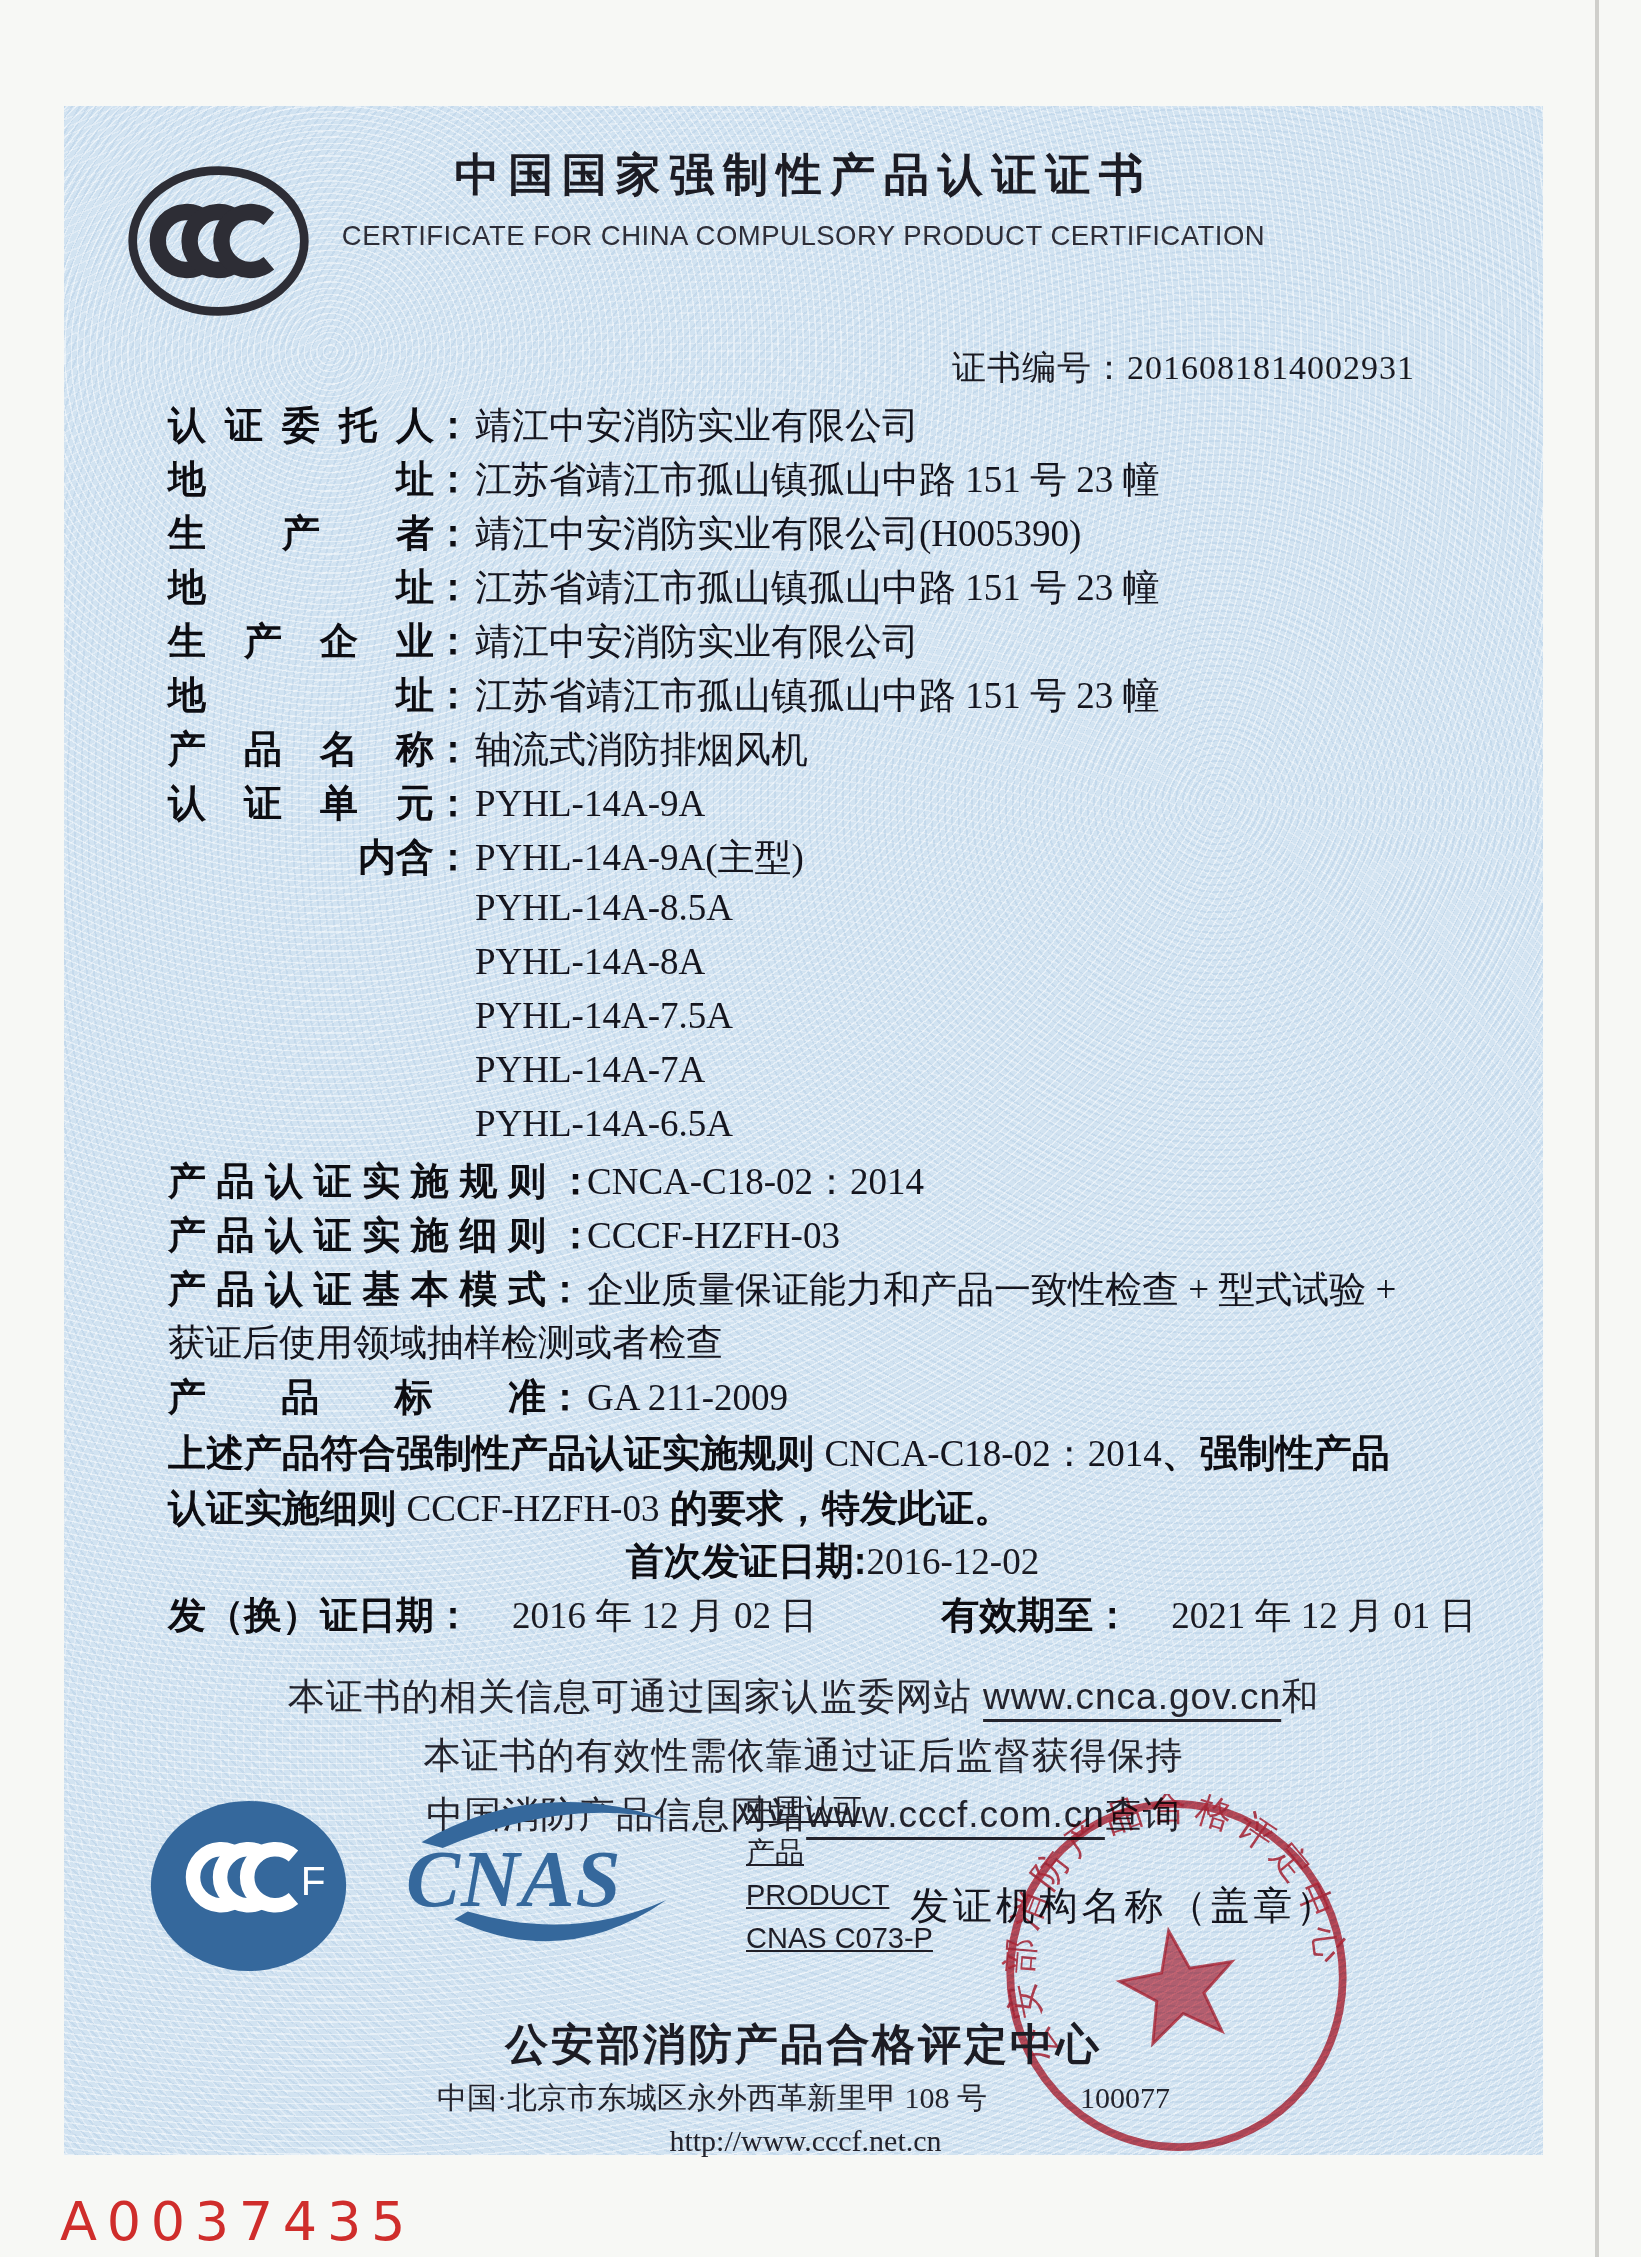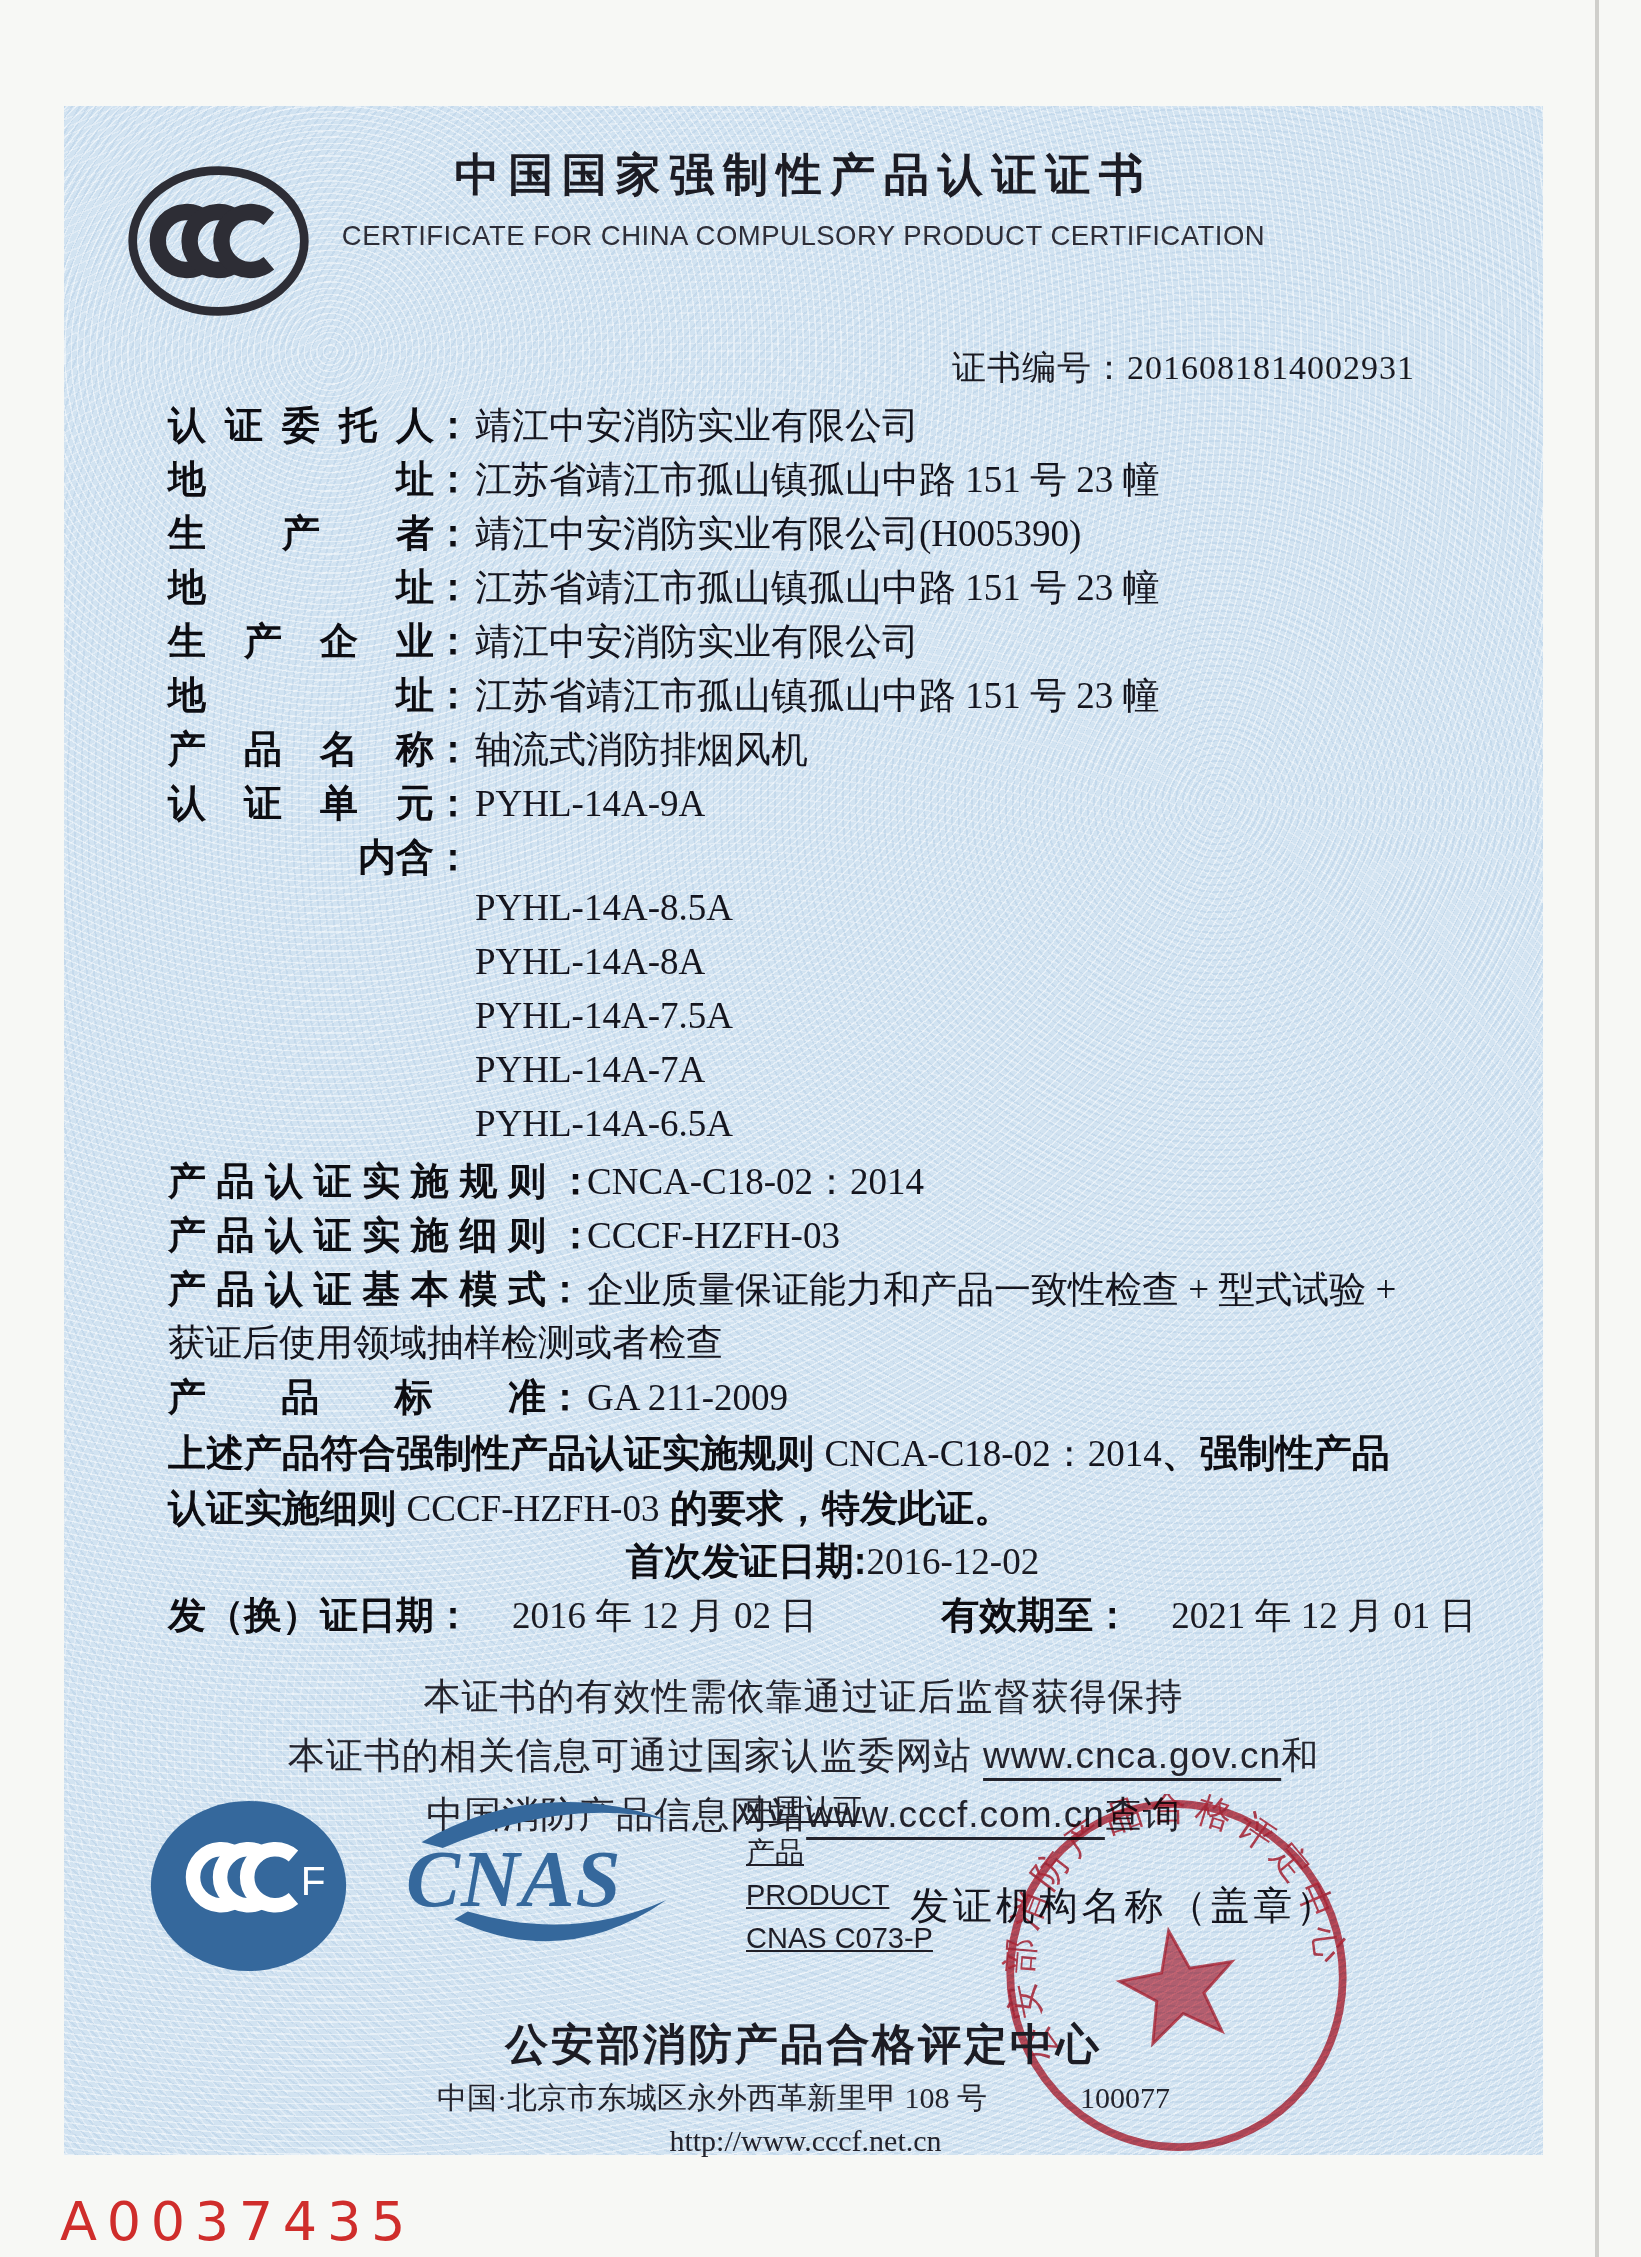--- a/index.html
+++ b/index.html
@@ -133,20 +133,21 @@
       <span class="fvalue">轴流式消防排烟风机</span>
     </div>
     <div class="frow">
       <span class="flabel">认证单元</span>
       <span class="fcolon">：</span>
       <span class="fvalue">PYHL-14A-9A</span>
     </div>
     <div class="frow">
       <span class="flabel right">内含</span>
       <span class="fcolon">：</span>
+      <span class="fvalue">PYHL-14A-9A(主型)</span>
     </div>
     <div class="frow">
       <span class="fvalue cont">PYHL-14A-8.5A</span>
     </div>
     <div class="frow">
       <span class="fvalue cont">PYHL-14A-8A</span>
     </div>
     <div class="frow">
       <span class="fvalue cont">PYHL-14A-7.5A</span>
     </div>
@@ -191,22 +192,22 @@
     <div class="dates-row">
       <span class="b">发（换）证日期：</span>
       <span>2016 年 12 月 02 日</span>
       <span class="dates-gap"></span>
       <span class="b">有效期至：</span>
       <span>2021 年 12 月 01 日</span>
     </div>
   </div>
 
   <div class="notices">
+    <div class="notice-line"><span>本证书的相关信息可通过国家认监委网站</span> <span class="notice-url">www.cnca.gov.cn</span><span>和</span></div>
     <div class="notice-line">本证书的有效性需依靠通过证后监督获得保持</div>
-    <div class="notice-line"><span>本证书的相关信息可通过国家认监委网站</span> <span class="notice-url">www.cnca.gov.cn</span><span>和</span></div>
     <div class="notice-line"><span>中国消防产品信息网站</span><span class="notice-url">www.cccf.com.cn</span><span>查询</span></div>
   </div>
 
   <div class="footer">
 
     <svg class="cccf-logo" viewBox="0 0 212 182">
       <ellipse cx="106" cy="91" rx="101" ry="88" fill="#35689c"></ellipse>
       <path d="M 96.5 60 A 29 29 0 1 0 96.5 104" fill="none" stroke="#ffffff" stroke-width="15"></path>
       <path d="M 124.5 60 A 29 29 0 1 0 124.5 104" fill="none" stroke="#ffffff" stroke-width="15"></path>
       <path d="M 152.5 60 A 29 29 0 1 0 152.5 104" fill="none" stroke="#ffffff" stroke-width="15"></path>

